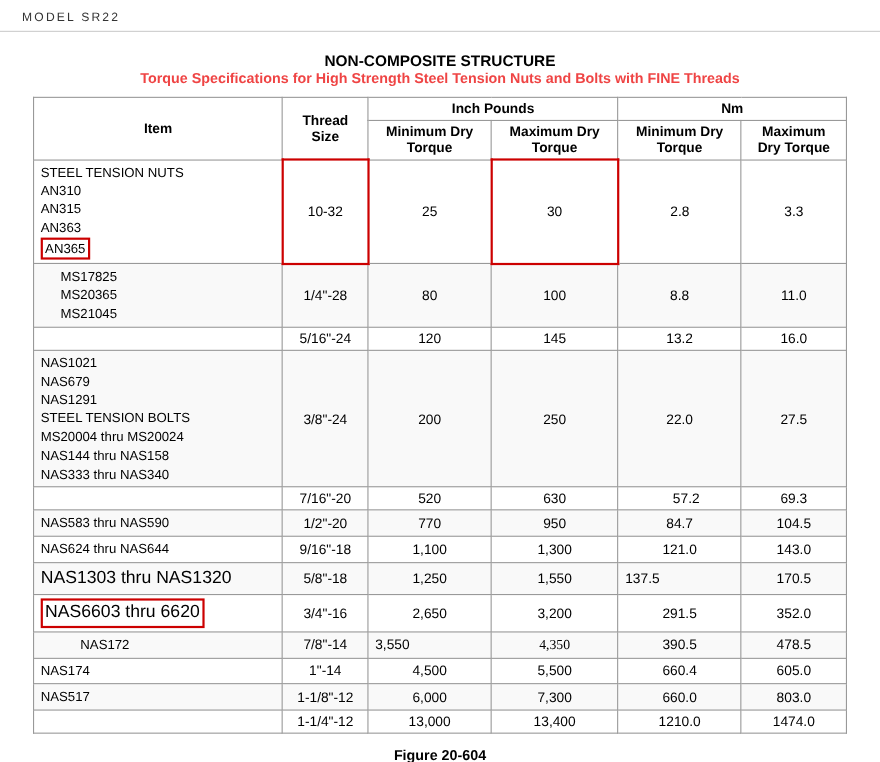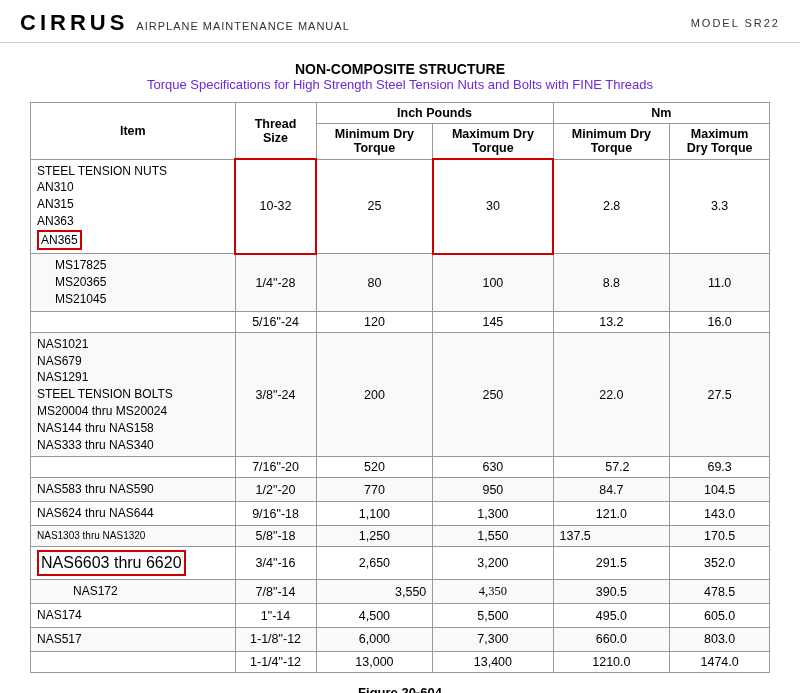--- a/index.html
+++ b/index.html
@@ -54,22 +54,22 @@
       text-align: center;
       margin-bottom: 10px;
     }
     .table-title-main {
       font-size: 14px;
       font-weight: bold;
       color: #000;
     }
     .table-title-sub {
       font-size: 13px;
-      font-weight: normal;
-      color: #6d28d9;
+      font-weight: bold;
+      color: #ef4444;
     }
 
     
     .main-table {
       width: 100%;
       border-collapse: collapse;
       border: 1px solid #999;
     }
     .main-table th, .main-table td {
       border: 1px solid #999;
@@ -121,24 +121,20 @@
       font-size: 13px;
     }
     .figure-caption-title {
       font-weight: bold;
     }
   </style>
 </head>
 <body>
 
 <div class="header">
-  <div class="header-left">
-    <span class="brand-cirrus">CIRRUS</span>
-    <span class="header-subtitle">AIRPLANE MAINTENANCE MANUAL</span>
-  </div>
   <div class="header-model">MODEL SR22</div>
 </div>
 
 <div class="content">
 
   <div class="table-title-block">
     <div class="table-title-main">NON-COMPOSITE STRUCTURE</div>
     <div class="table-title-sub">Torque Specifications for High Strength Steel Tension Nuts and Bolts with FINE Threads</div>
   </div>
 
@@ -224,21 +220,21 @@
           <td style="font-size: 12px; vertical-align: top; padding-top: 3px; line-height: 1.4;">
             <div>NAS624 thru NAS644</div>
           </td>
           <td style="text-align: center; white-space: nowrap;">9/16"-18</td>
           <td style="text-align: center;">1,100</td>
           <td style="text-align: center;">1,300</td>
           <td style="text-align: center;">121.0</td>
           <td style="text-align: center;">143.0</td>
         </tr>
         <tr>
-          <td style="font-size: 10px; vertical-align: top; padding-top: 3px; line-height: 1.4;">
+          <td style="font-size: 16px; vertical-align: top; padding-top: 3px; line-height: 1.4;">
             <div>NAS1303 thru NAS1320</div>
           </td>
           <td style="text-align: center; white-space: nowrap;">5/8"-18</td>
           <td style="text-align: center;">1,250</td>
           <td style="text-align: center;">1,550</td>
           <td style="text-align: left;">137.5</td>
           <td style="text-align: center;">170.5</td>
         </tr>
         <tr>
           <td style="font-size: 16px; vertical-align: top; padding-top: 3px; line-height: 1.4;"><div style="border: 2px solid rgb(204, 0, 0); display: inline-block; padding: 0px 2px;">NAS6603 thru 6620</div></td>
@@ -246,33 +242,33 @@
           <td style="text-align: center;">2,650</td>
           <td style="text-align: center;">3,200</td>
           <td style="text-align: center;">291.5</td>
           <td style="text-align: center;">352.0</td>
         </tr>
         <tr>
           <td style="font-size: 12px; vertical-align: top; padding-top: 3px; line-height: 1.4; padding-left: 42px;">
             <div>NAS172</div>
           </td>
           <td style="text-align: center; white-space: nowrap;">7/8"-14</td>
-          <td style="text-align: right;">3,550</td>
+          <td style="text-align: left;">3,550</td>
           <td style="text-align: center; font-family: Liberation Serif, serif;">4,350</td>
           <td style="text-align: center;">390.5</td>
           <td style="text-align: center;">478.5</td>
         </tr>
         <tr>
           <td style="font-size: 12px; vertical-align: top; padding-top: 3px; line-height: 1.4;">
             <div>NAS174</div>
           </td>
           <td style="text-align: center; white-space: nowrap;">1"-14</td>
           <td style="text-align: center;">4,500</td>
           <td style="text-align: center;">5,500</td>
-          <td style="text-align: center;">495.0</td>
+          <td style="text-align: center;">660.4</td>
           <td style="text-align: center;">605.0</td>
         </tr>
         <tr>
           <td style="font-size: 12px; vertical-align: top; padding-top: 3px; line-height: 1.4;">
             <div>NAS517</div>
           </td>
           <td style="text-align: center; white-space: nowrap;">1-1/8"-12</td>
           <td style="text-align: center;">6,000</td>
           <td style="text-align: center;">7,300</td>
           <td style="text-align: center;">660.0</td>

